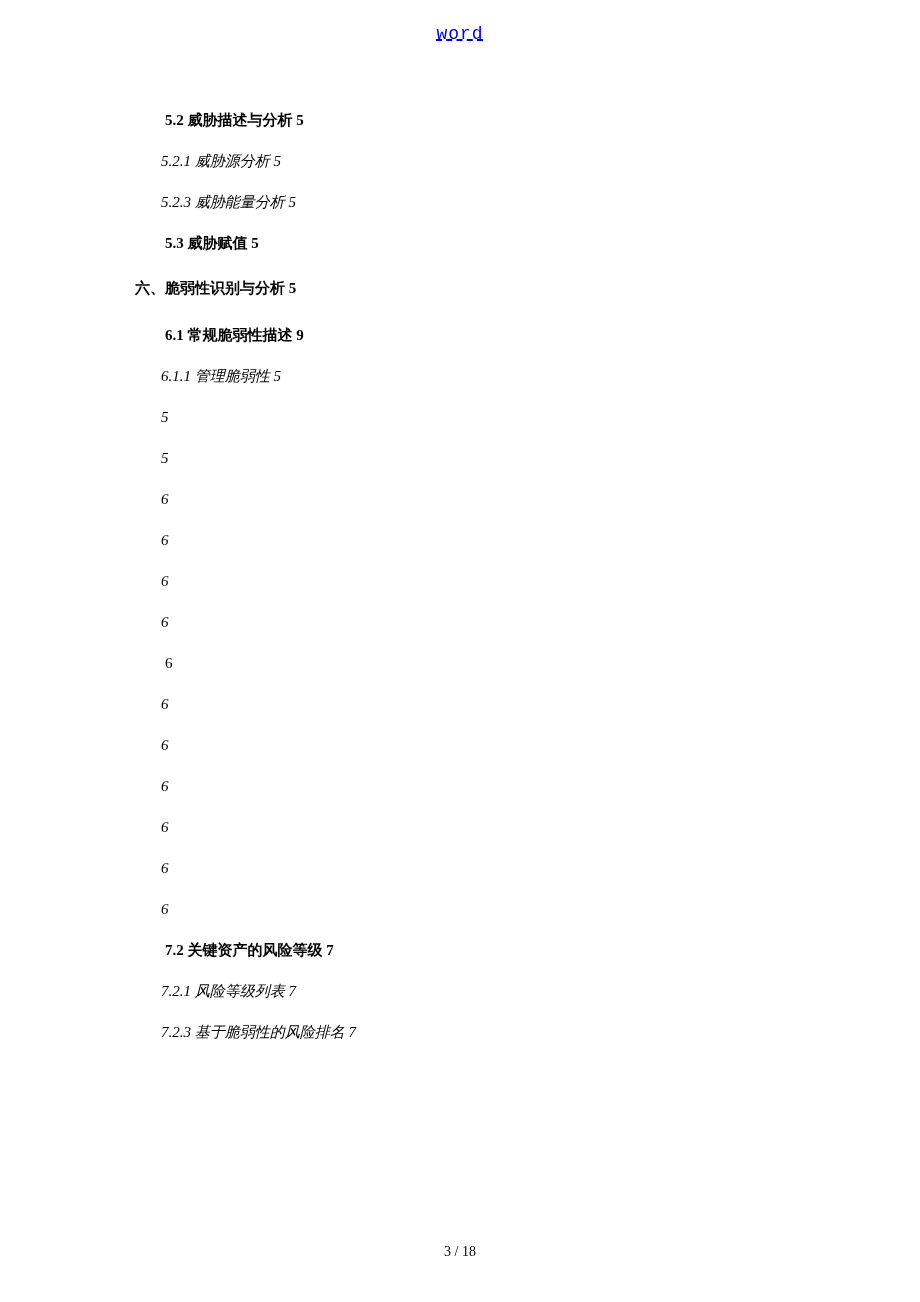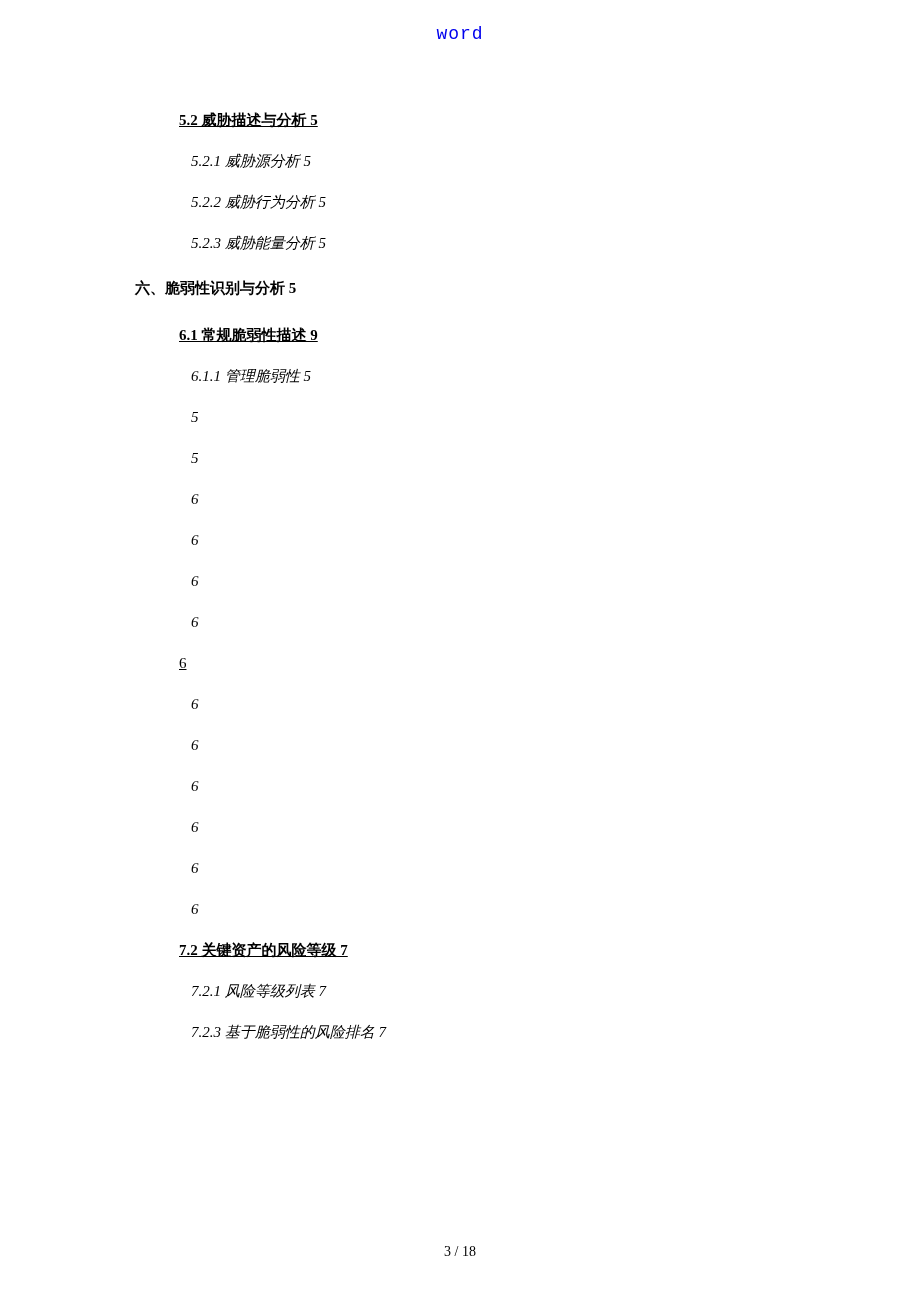--- a/index.html
+++ b/index.html
@@ -13,20 +13,21 @@
   }
   .header-link {
     position: absolute;
     top: 24px;
     left: 0;
     width: 100%;
     text-align: center;
   }
   .header-link span {
     color: #0000ee;
+    text-decoration: underline;
     text-decoration-style: dashed;
     font-family: "Courier New", "SimSun", monospace;
     font-size: 18px;
     letter-spacing: 1px;
   }
   .content {
     position: absolute;
     top: 110px;
     left: 135px;
     width: 650px;
@@ -35,26 +36,25 @@
     font-size: 15px;
     line-height: 1.4;
     margin-bottom: 20px;
   }
   .h1 {
     margin-left: 0px;
     margin-top: 24px;
     margin-bottom: 26px;
   }
   .h2 {
-    margin-left: 44px;
+    margin-left: 30px;
     margin-bottom: 20px;
-    text-decoration: underline;
   }
   .h3 {
-    margin-left: 56px;
+    margin-left: 26px;
     font-style: italic;
     margin-bottom: 20px;
   }
   .num-only {
     font-style: italic;
   }
   .bold { font-weight: bold; }
   .page-num {
     position: absolute;
     bottom: 42px;
@@ -68,22 +68,22 @@
 </head>
 <body>
 
 <div class="header-link">
   <span>word</span>
 </div>
 
 <div class="content" id="toc-container">
     <div class="entry h2 bold">5.2 威胁描述与分析 5</div>
     <div class="entry h3">5.2.1 威胁源分析 5</div>
-    <div class="entry h3">5.2.2 威胁行为分析 5</div>
     <div class="entry h3">5.2.3 威胁能量分析 5</div>
+    <div class="entry h2 bold">5.3 威胁赋值 5</div>
     <div class="entry h1 bold">六、脆弱性识别与分析 5</div>
     <div class="entry h2 bold">6.1 常规脆弱性描述 9</div>
     <div class="entry h3">6.1.1 管理脆弱性 5</div>
     <div class="entry h3 num-only">5</div>
     <div class="entry h3 num-only">5</div>
     <div class="entry h3 num-only">6</div>
     <div class="entry h3 num-only">6</div>
     <div class="entry h3 num-only">6</div>
     <div class="entry h3 num-only">6</div>
     <div class="entry h2">6</div>

